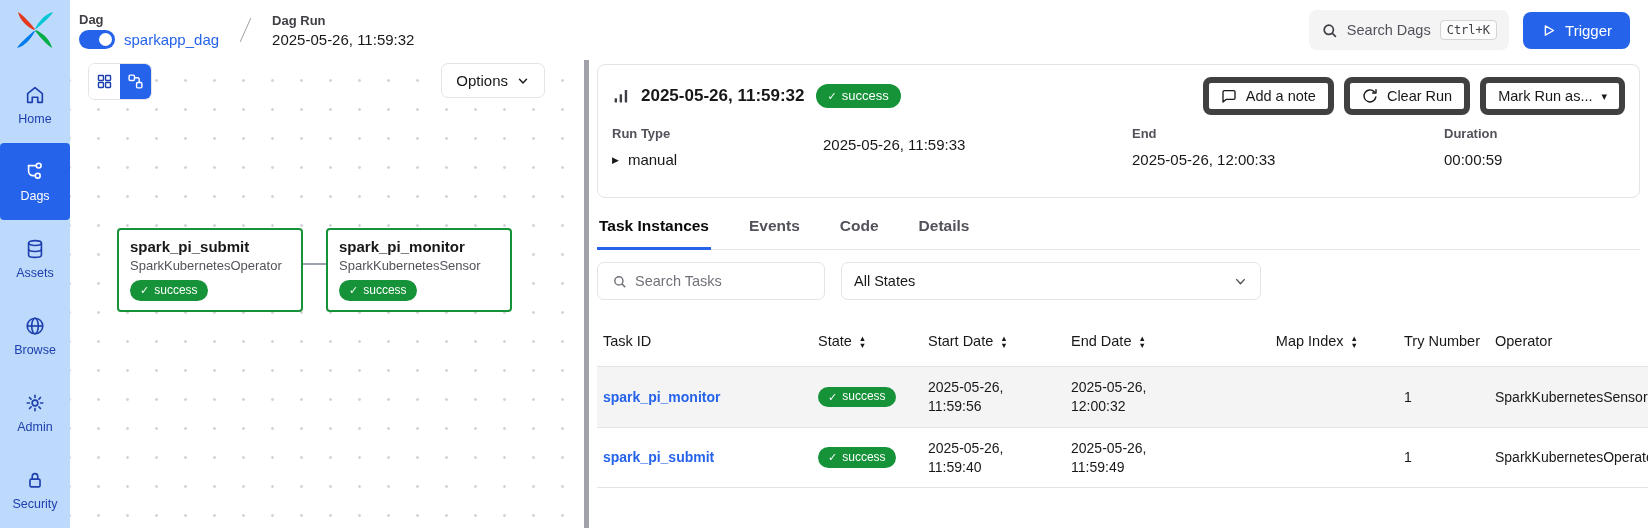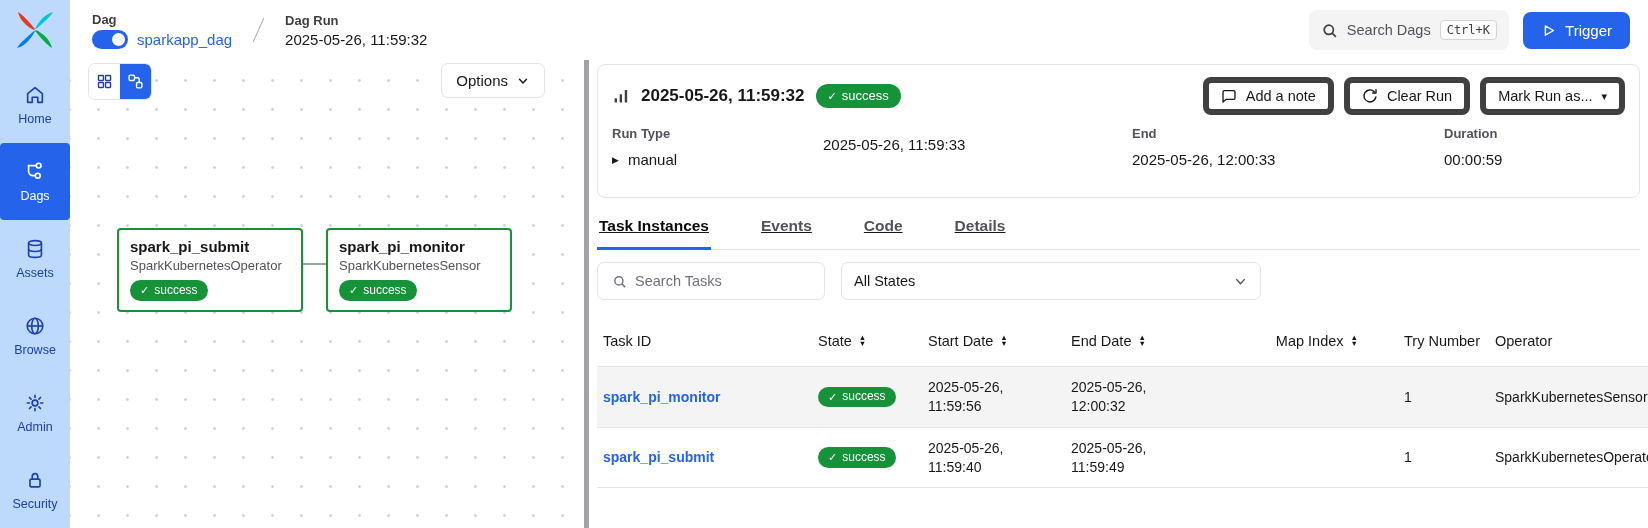--- a/index.html
+++ b/index.html
@@ -3,21 +3,21 @@
 <meta charset="utf-8">
 <style>
   * { box-sizing: border-box; margin: 0; padding: 0; }
   html,body { width:1648px; height:528px; overflow:hidden; }
   body { font-family: "Liberation Sans", sans-serif; background:#fff; color:#18181b; }
   .app { width:1648px; height:528px; display:flex; flex-direction:column; overflow:hidden; }
 
   
   .topbar { height:60px; display:flex; align-items:center; background:#fff; flex:0 0 60px; }
   .logo-box { width:70px; height:60px; background:#bdd9fb; display:grid; place-items:center; flex:0 0 70px; }
-  .crumbs { display:flex; align-items:center; margin-left:22px; gap:24px; }
+  .crumbs { display:flex; align-items:center; margin-left:9px; gap:24px; }
   .crumb-group { display:flex; flex-direction:column; gap:3px; }
   .crumb-label { font-size:13px; font-weight:700; color:#3f3f46; }
   .crumb-row { display:flex; align-items:center; gap:9px; }
   .toggle { width:36px; height:19px; border-radius:10px; background:#2563eb; position:relative; cursor:pointer; }
   .toggle .knob { position:absolute; right:3px; top:3px; width:13px; height:13px; border-radius:50%; background:#fff; }
   .dag-link { font-size:15px; color:#2563eb; cursor:pointer; }
   .crumb-value { font-size:15px; color:#18181b; }
   .crumb-slash { width:1px; height:26px; background:#a1a1aa; transform:rotate(24deg); margin:0 2px; }
   .topbar-right { margin-left:auto; display:flex; align-items:center; gap:14px; padding-right:18px; }
   .search-dags { display:flex; align-items:center; gap:9px; background:#f4f4f5; border-radius:8px; height:40px; padding:0 12px; cursor:pointer; }
@@ -64,37 +64,37 @@
   .run-title { font-size:17px; font-weight:700; color:#18181b; }
   .run-actions { margin-left:auto; display:flex; gap:10px; }
   .act-btn { display:flex; align-items:center; gap:9px; height:38px; background:#fff; border:6px solid #404040; border-radius:8px; padding:0 12px; font-size:14.5px; color:#18181b; cursor:pointer; font-family:inherit; }
   .act-btn .caret { font-size:11px; color:#18181b; }
   .run-meta { display:grid; grid-template-columns:167px 265px 268px 179px 1fr; margin-top:8px;gap:44px; }
   .meta-label { font-size:13px; font-weight:700; color:#52525b; }
   .meta-value { font-size:15px; color:#18181b; margin-top:10px; display:flex; align-items:center; gap:9px; }
   .expand-ico { font-size:9px; color:#18181b; cursor:pointer; }
 
   
-  .tabs { display:flex; gap:48px; border-bottom:1px solid #e4e4e7; margin-top:8px; margin-right:8px;text-decoration:underline; }
+  .tabs { display:flex; gap:36px; border-bottom:1px solid #e4e4e7; margin-top:8px; margin-right:8px; }
   .tab { font-size:15.5px; font-weight:600; color:#52525b; padding:11px 2px 12px; cursor:pointer; border-bottom:3px solid transparent; margin-bottom:-1px; }
   .tab.active { color:#09090b; font-weight:700; border-bottom-color:#2563eb; }
 
   
   .filters { display:flex; gap:16px; margin-top:12px; }
   .search-tasks { display:flex; align-items:center; gap:8px; width:228px; height:38px; border:1px solid #e4e4e7; border-radius:7px; padding:0 14px; color:#71717a; }
   .search-tasks input { border:none; outline:none; flex:1; min-width:0; font-size:14.5px; font-family:inherit; color:#18181b; background:transparent; }
   .search-tasks input::placeholder { color:#71717a; }
   .state-select { display:flex; align-items:center; width:420px; height:38px; border:1px solid #e4e4e7; border-radius:7px; padding:0 12px; font-size:14.5px; color:#18181b; cursor:pointer; }
   .state-select .sel-caret { margin-left:auto; color:#52525b; display:flex; }
 
   
   .ti-table { margin-top:16px; }
   .t-grid { display:grid; grid-template-columns:215px 110px 143px 143px 160px 115px minmax(0,1fr); align-items:center; }
   .t-head { height:50px; font-size:14.5px; color:#18181b; }
-  .th { display:flex; align-items:center; gap:7px; padding-left:6px; }
+  .th { display:flex; align-items:flex-end; gap:7px; padding-left:6px; }
   .th.right { justify-content:flex-end; padding-right:10px; }
   .sort { display:flex; flex-direction:column; line-height:6.5px; font-size:7.5px; color:#18181b; cursor:pointer; }
   .t-row { min-height:61px; border-top:1px solid #e4e4e7; font-size:14px; }
   .t-row:last-child { border-bottom:1px solid #e4e4e7; }
   .t-row.striped { background:#f4f4f5; }
   .td { padding:10px 8px 10px 6px; line-height:19px; }
   .td.task-link { color:#2563eb; font-weight:700; cursor:pointer; }
   .td.try { padding-left:36px; }
   .td.op { padding-left:12px; white-space:nowrap; overflow:hidden; }
   .date-cell { width:112px; }

